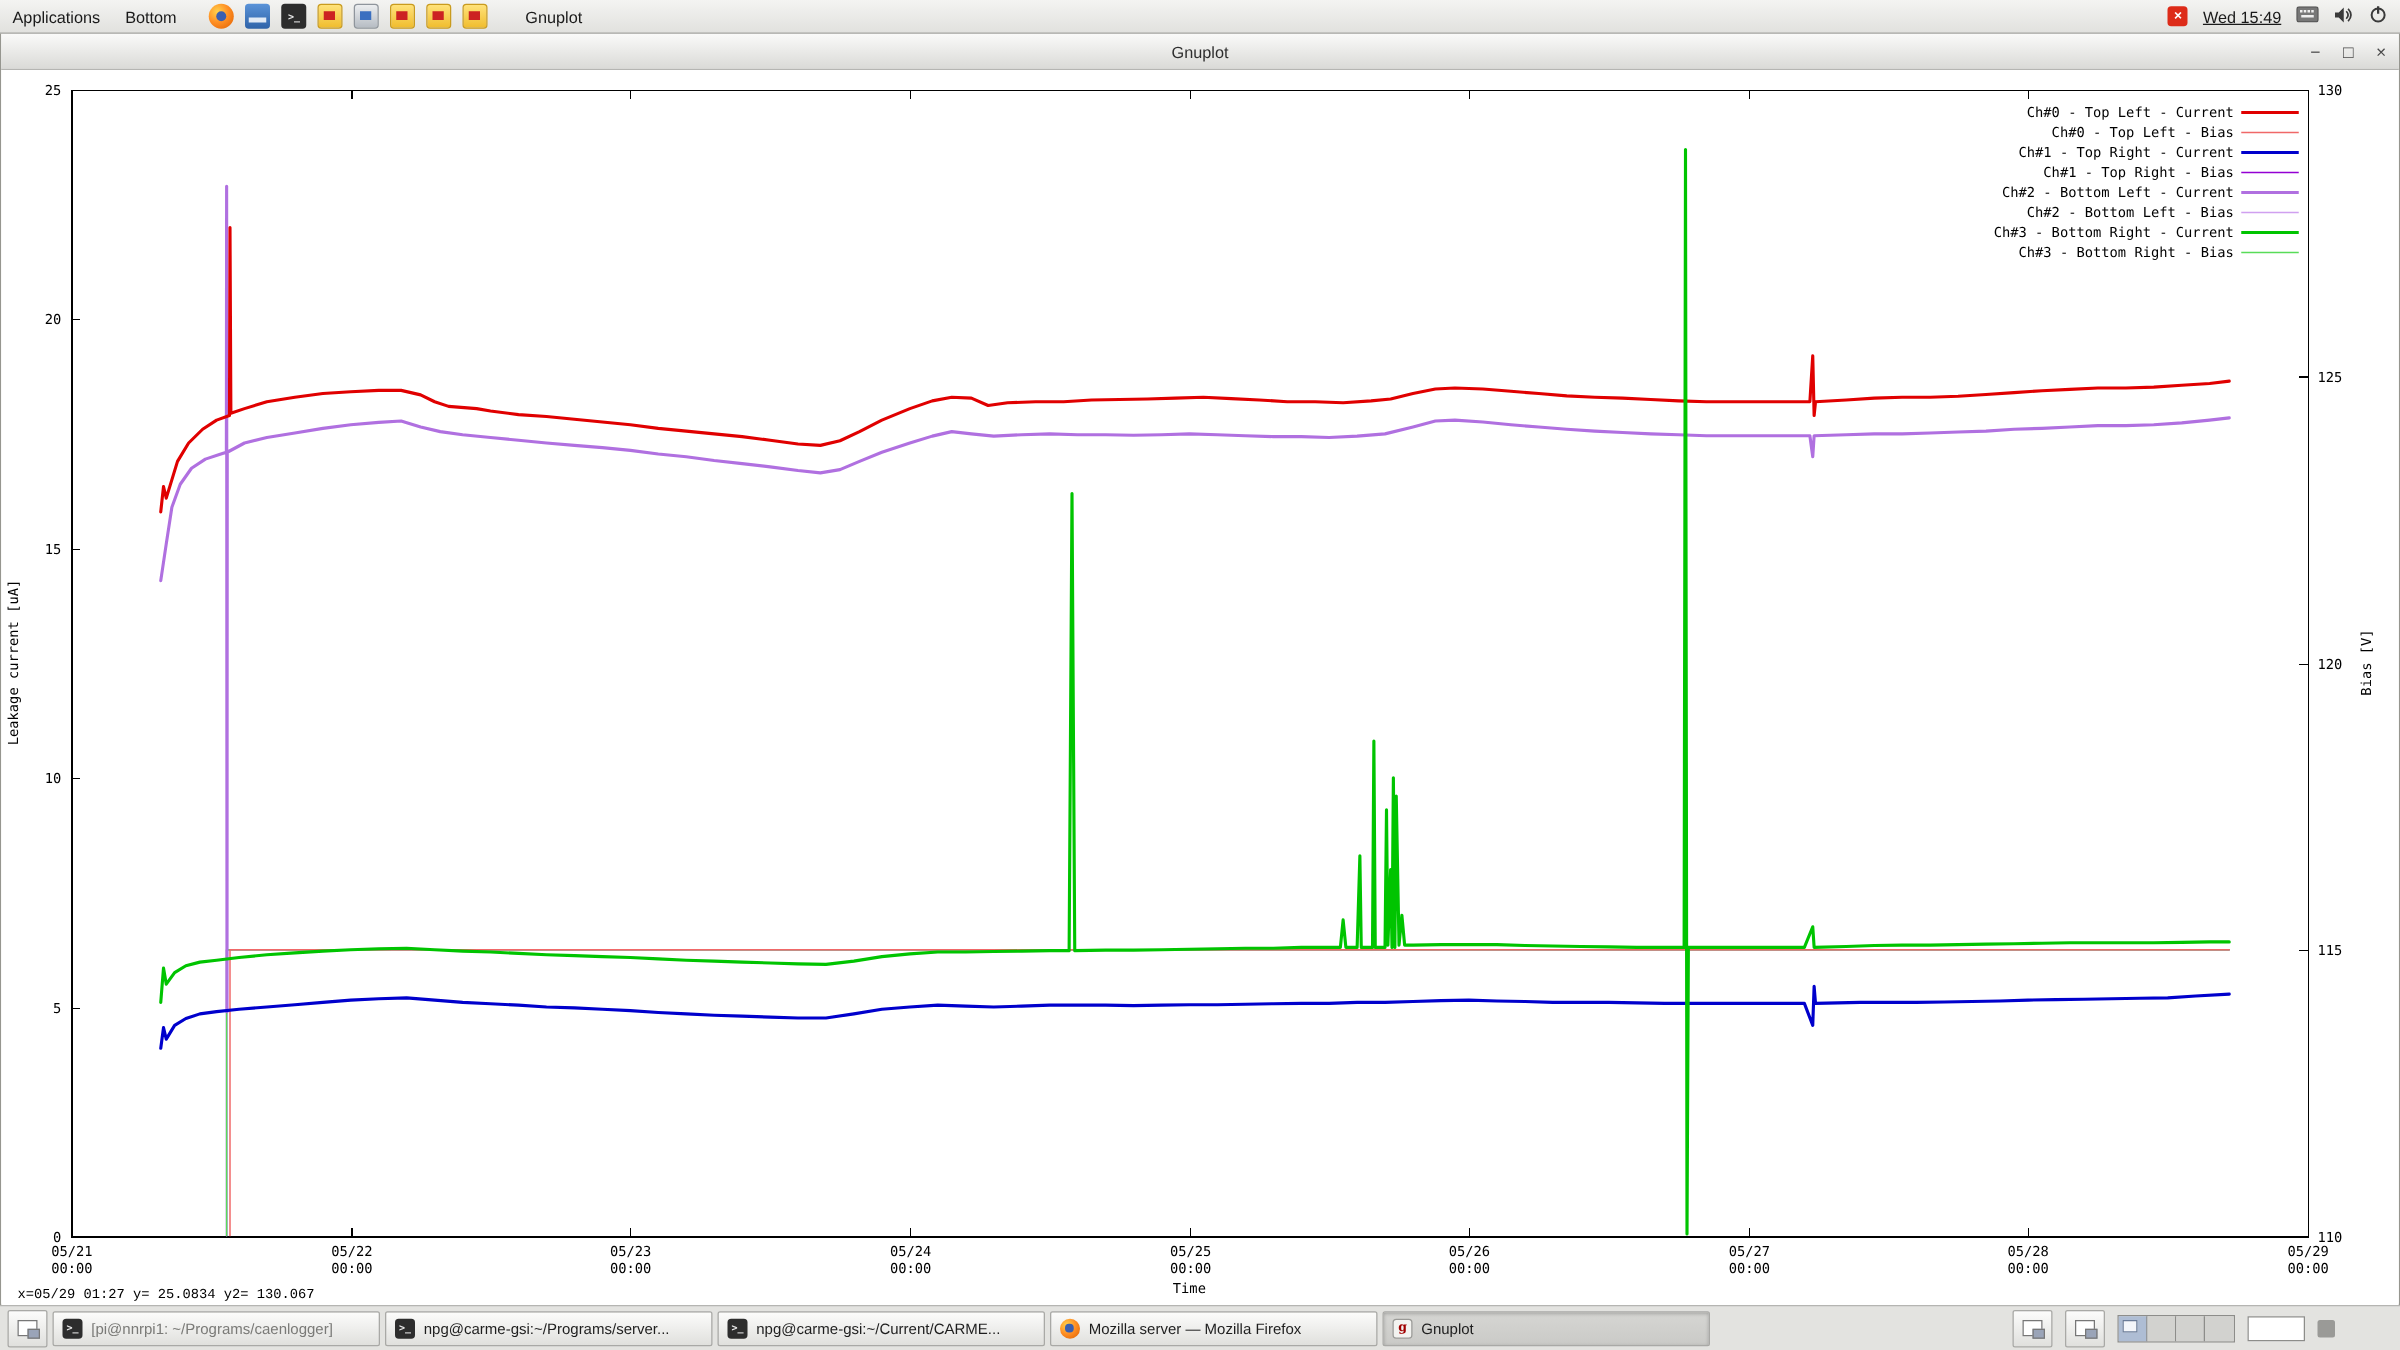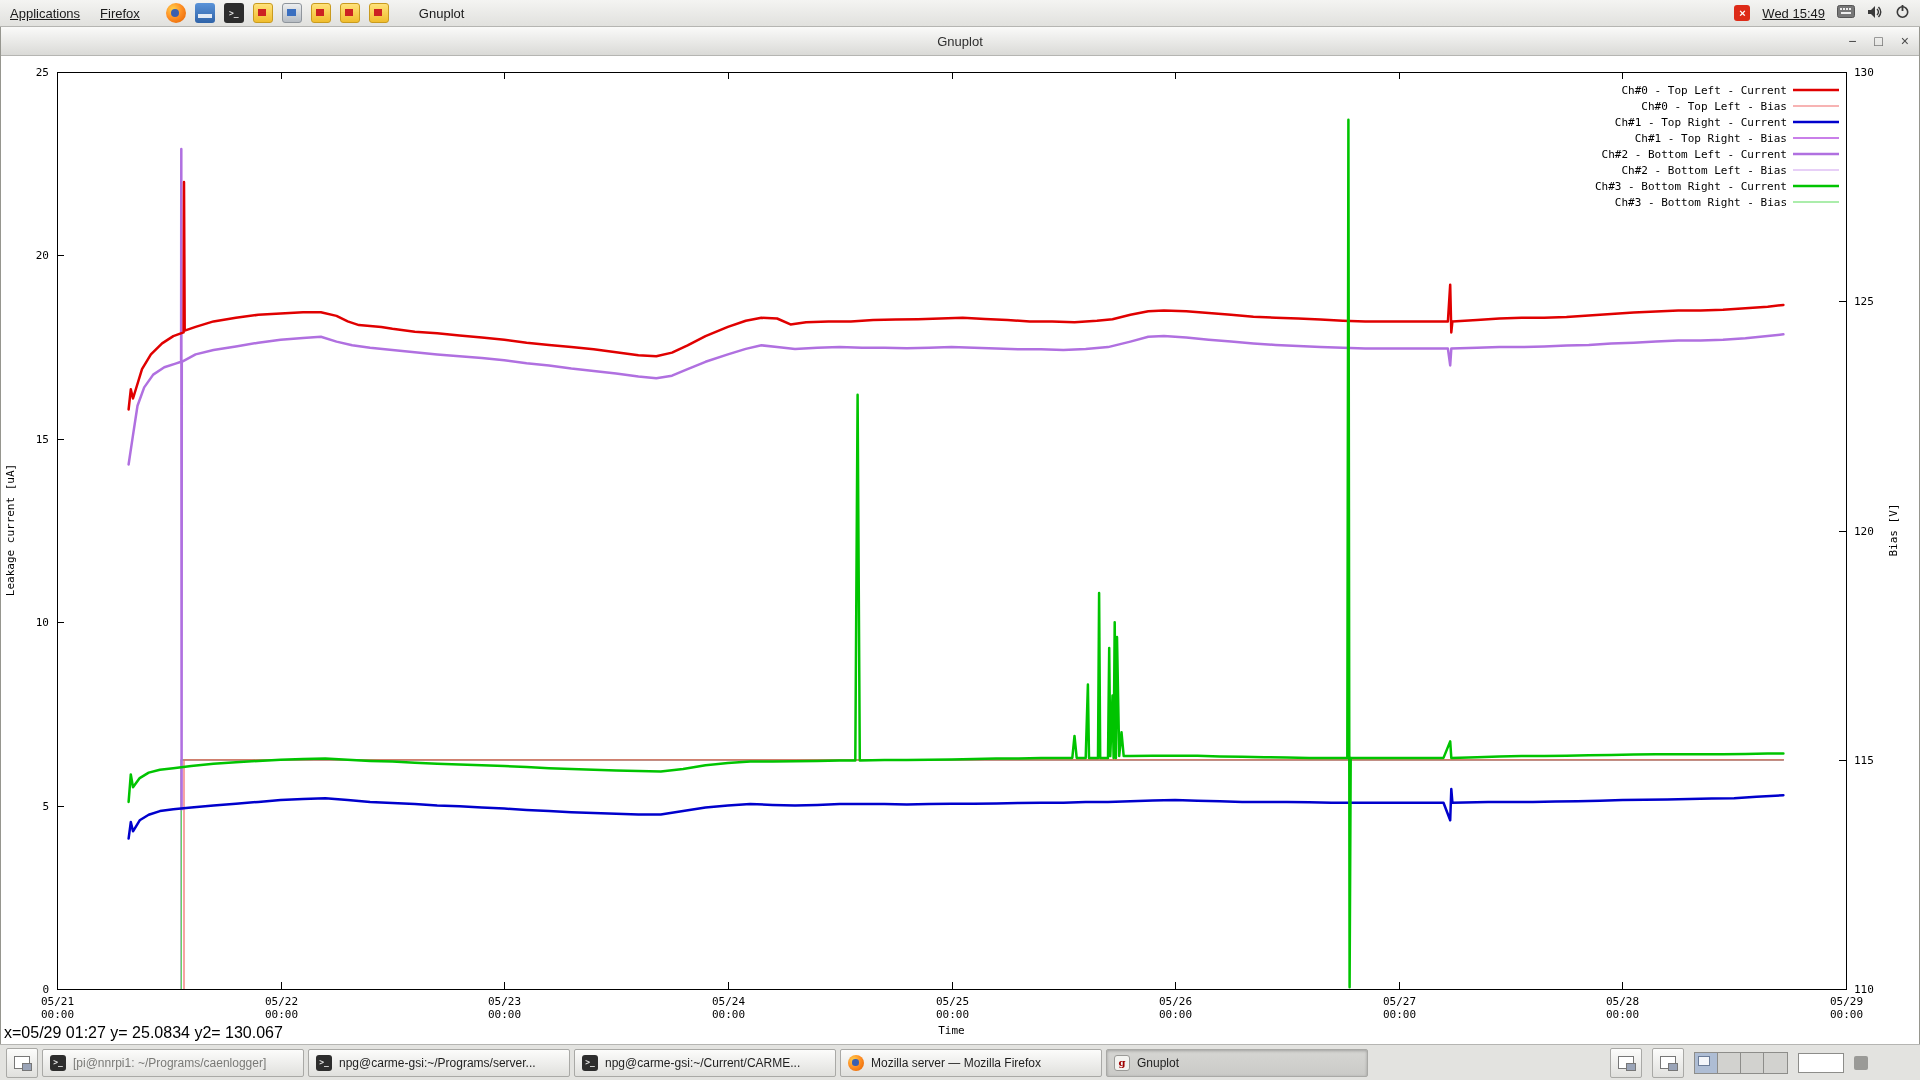--- a/index.html
+++ b/index.html
@@ -3,21 +3,21 @@
 <meta charset="utf-8">
 <style>
   html,body{margin:0;padding:0;}
   body{width:1920px;height:1080px;overflow:hidden;background:#d8d8d5;
        font-family:"Liberation Sans",sans-serif;-webkit-font-smoothing:antialiased;}
 
   
   #top-panel{position:absolute;top:0;left:0;right:0;height:26px;
     background:linear-gradient(#f4f4f2,#e1e1de);border-bottom:1px solid #b5b5b2;
     display:flex;align-items:center;font-size:13px;color:#1a1a1a;z-index:30;}
-  .menu-label{padding:0 10px;height:100%;display:flex;align-items:center;cursor:default;text-decoration:underline;}
+  .menu-label{padding:0 10px;height:100%;display:flex;align-items:center;cursor:default;}
   #panel-launchers{display:flex;gap:9px;margin-left:16px;align-items:center;}
   #panel-window-list{margin-left:30px;display:flex;align-items:center;gap:6px;}
   #panel-right{margin-left:auto;display:flex;align-items:center;gap:12px;margin-right:10px;}
   #panel-clock{font-size:13px;color:#1a1a1a;text-decoration:underline;}
 
   .icon16{width:16px;height:16px;border-radius:3px;display:inline-block;position:relative;flex:0 0 auto;}
   .icon20{width:20px;height:20px;}
   .icon-firefox{background:radial-gradient(circle at 35% 32%,#ffd24d 0%,#ff9025 45%,#e05e00 100%);border-radius:50%;}
   .icon-firefox::after{content:"";position:absolute;left:28%;top:30%;width:40%;height:40%;
       background:#3a5fb0;border-radius:50%;}
@@ -39,22 +39,22 @@
     background:#fff;border:1px solid #96968f;box-sizing:border-box;z-index:10;}
   #titlebar{height:28px;background:linear-gradient(#fafaf9,#dadad7);border-bottom:1px solid #b5b5b2;
     position:relative;display:flex;align-items:center;justify-content:center;
     font-size:13px;color:#2e2e2e;}
   #titlebar-controls{position:absolute;right:10px;top:0;height:100%;display:flex;align-items:center;gap:18px;
     font-size:14px;color:#4a4a4a;}
   #titlebar-controls span{cursor:default;line-height:1;}
   #window-content{position:relative;width:1918px;height:988px;background:#fff;}
   #plot-svg{position:absolute;left:0;top:0;}
   #plot-svg text{font-family:"DejaVu Sans Mono",monospace;font-size:11px;fill:#000;}
-  #status-readout{position:absolute;left:3px;bottom:2px;
-    font-family:Liberation Sans, sans-serif;font-size:16px;color:#000;white-space:pre;}
+  #status-readout{position:absolute;left:13px;bottom:2px;
+    font-family:Liberation Mono, monospace;font-size:11px;color:#000;white-space:pre;}
 
   
   #taskbar{position:absolute;bottom:0;left:0;right:0;height:36px;background:#e3e3e0;
     border-top:1px solid #b5b5b2;display:flex;align-items:center;padding:0 6px;gap:4px;
     box-sizing:border-box;z-index:30;}
   .mini-btn{width:30px;height:28px;border:1px solid #a9a9a6;border-radius:2px;
     background:linear-gradient(#fcfcfb,#e0e0dd);display:flex;align-items:center;justify-content:center;flex:0 0 auto;}
   .mini-glyph{width:14px;height:11px;border:1px solid #777;background:#fff;position:relative;}
   .mini-glyph::after{content:"";position:absolute;right:-3px;bottom:-3px;width:8px;height:6px;background:#9aa4b8;border:1px solid #777;}
   .task-btn{height:28px;width:262px;border:1px solid #a9a9a6;border-radius:2px;
@@ -72,21 +72,21 @@
   .tray-box{width:46px;height:20px;background:#fff;border:1px solid #8d8d8a;box-sizing:border-box;}
   .tray-mini-icon{width:14px;height:14px;background:#9a9a97;border-radius:2px;}
 </style>
 </head>
 <body>
 
 <div id="desktop">
 
   <div id="top-panel">
     <span class="menu-label">Applications</span>
-    <span class="menu-label">Firefox</span>
+    <span class="menu-label">Bottom</span>
     <span id="panel-launchers">
         <span class="icon16 icon-firefox icon20"></span>
         <span class="icon16 icon-files icon20"></span>
         <span class="icon16 icon-terminal icon20">&gt;_</span>
         <span class="icon16 icon-yellow icon20"></span>
         <span class="icon16 icon-gray icon20"></span>
         <span class="icon16 icon-yellow icon20"></span>
         <span class="icon16 icon-yellow icon20"></span>
         <span class="icon16 icon-yellow icon20"></span>
       </span>

